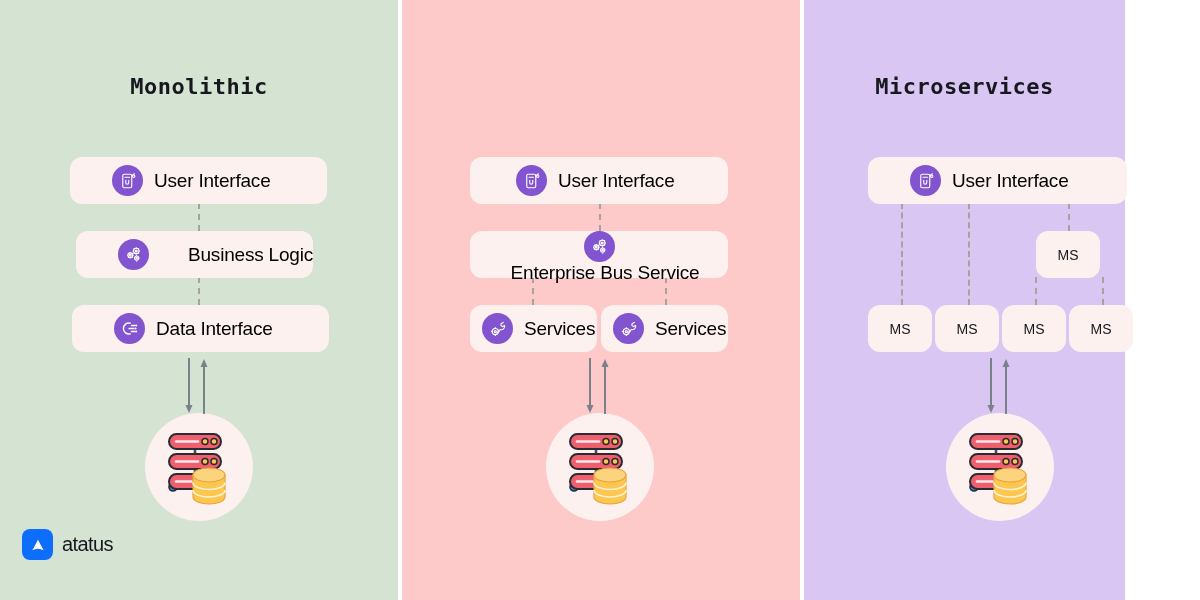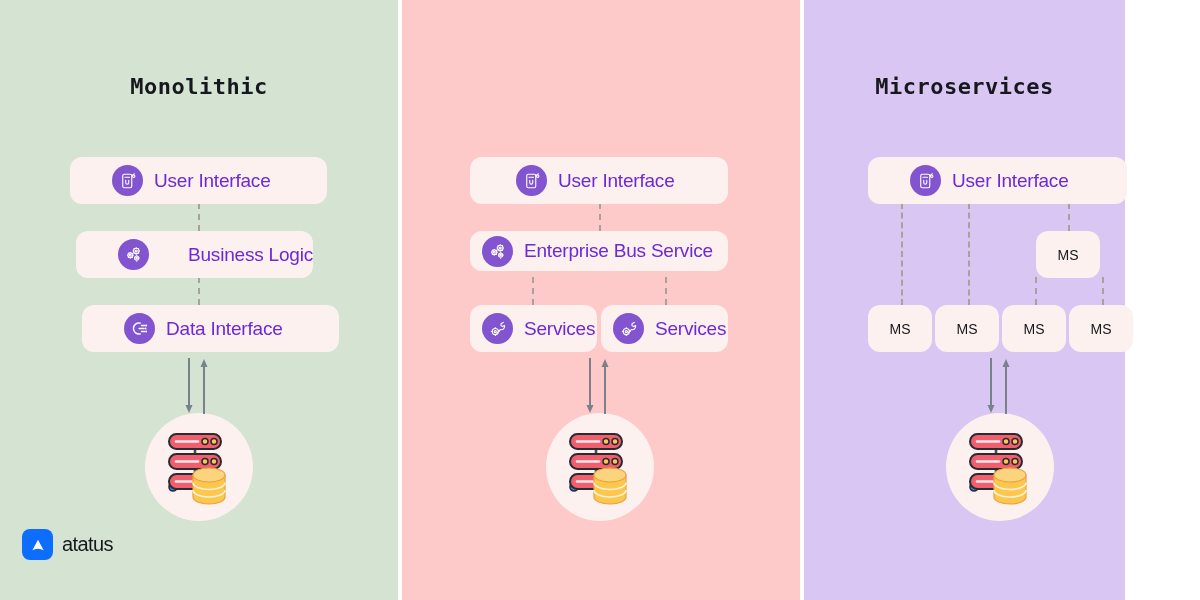--- a/index.html
+++ b/index.html
@@ -43,21 +43,21 @@
     background:#fcf1ee;
     border-radius:12px;
     display:flex;
     align-items:center;
     z-index:3;
   }
   .node-label {
     font-family:"Liberation Sans", sans-serif;
     font-size:19px;
     font-weight:400;
-    color:#6d28d9;
+    color:#000000;
     white-space:nowrap;
     letter-spacing:-0.2px;
   }
   .node .ico { flex:0 0 auto; margin-right:11px; }
 
   .ms-box {
     position:absolute;
     background:#fcf1ee;
     border-radius:12px;
     display:flex; align-items:center; justify-content:center;
@@ -152,21 +152,21 @@
             <circle cx="8" cy="13" r="1.1"></circle>
           <path d="M8 8.8v1.2M8 16v1.2M12.2 13H11M5 13H3.8M11 10l-.85.85M5.85 15.15L5 16M11 16l-.85-.85M5.85 10.85L5 10"></path>
           <circle cx="16" cy="16.5" r="2.6"></circle>
             <circle cx="16" cy="16.5" r="0.9"></circle>
           <path d="M16 12.8v1M16 20.2v1M19.7 16.5h-1M14 16.5h-1"></path>
         </svg>
       </span>
       <span class="node-label">Business Logic</span>
     </div>
 
-    <div class="node" style="left:82px; top:305px; width:257px; height:47px; padding-left:42px;">
+    <div class="node" style="left:72px; top:305px; width:257px; height:47px; padding-left:42px;">
       <span class="ico">
         <svg width="19" height="19" viewBox="0 0 24 24" fill="none" stroke="#ffffff" stroke-width="1.8" stroke-linecap="round" stroke-linejoin="round">
           <path d="M13 5.2a7 7 0 1 0 0 13.6"></path>
           <path d="M11.5 12h6"></path>
           <path d="M14.5 8.3h4.2"></path>
           <path d="M14.5 15.7h4.2"></path>
           <circle cx="20.4" cy="8.3" r="1.3" fill="#ffffff" stroke="none"></circle>
           <circle cx="19.6" cy="12" r="1.3" fill="#ffffff" stroke="none"></circle>
           <circle cx="20.4" cy="15.7" r="1.3" fill="#ffffff" stroke="none"></circle>
         </svg>
@@ -228,21 +228,21 @@
           <rect x="5" y="3" width="12" height="18" rx="2"></rect>
           <path d="M8 7h6"></path>
           <path d="M9 11v3.2a2 2 0 0 0 4 0V11"></path>
           <path d="M17.5 4.5l3-2.2"></path>
           <circle cx="19.6" cy="5.6" r="1.6"></circle>
         </svg>
       </span>
       <span class="node-label">User Interface</span>
     </div>
 
-    <div class="node" style="left:68px; top:231px; width:258px; height:40px; padding-left:12px;">
+    <div class="node" style="left:68px; top:231px; width:258px; height:47px; padding-left:12px;flex-direction:column;">
       <span class="ico">
         <svg width="19" height="19" viewBox="0 0 24 24" fill="none" stroke="#ffffff" stroke-width="1.4">
           <circle cx="15.5" cy="7.5" r="3.4"></circle>
             <circle cx="15.5" cy="7.5" r="1.2"></circle>
           <path d="M15.5 2.8v1.3M15.5 10.9v1.3M20.2 7.5h-1.3M12.1 7.5h-1.3M18.8 4.2l-.9.9M13.1 9.9l-.9.9M18.8 10.8l-.9-.9M13.1 5.1l-.9-.9"></path>
           <circle cx="8" cy="13" r="3"></circle>
             <circle cx="8" cy="13" r="1.1"></circle>
           <path d="M8 8.8v1.2M8 16v1.2M12.2 13H11M5 13H3.8M11 10l-.85.85M5.85 15.15L5 16M11 16l-.85-.85M5.85 10.85L5 10"></path>
           <circle cx="16" cy="16.5" r="2.6"></circle>
             <circle cx="16" cy="16.5" r="0.9"></circle>

